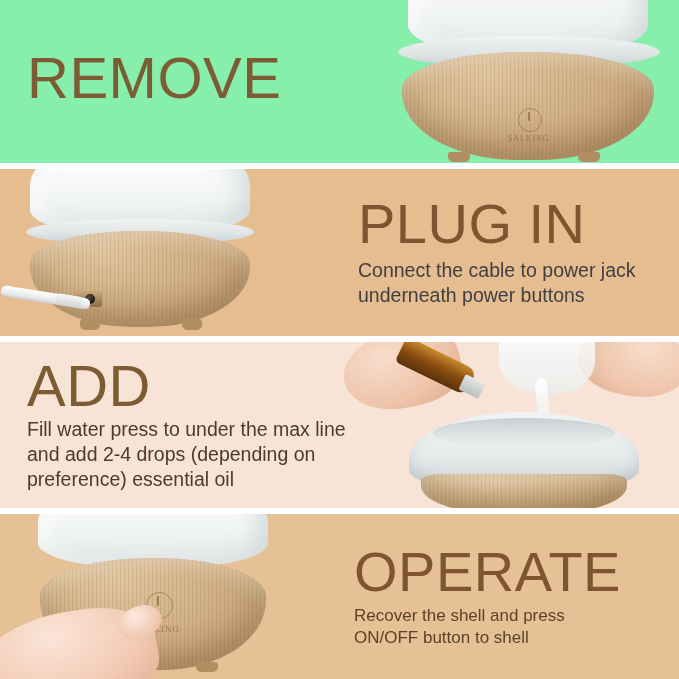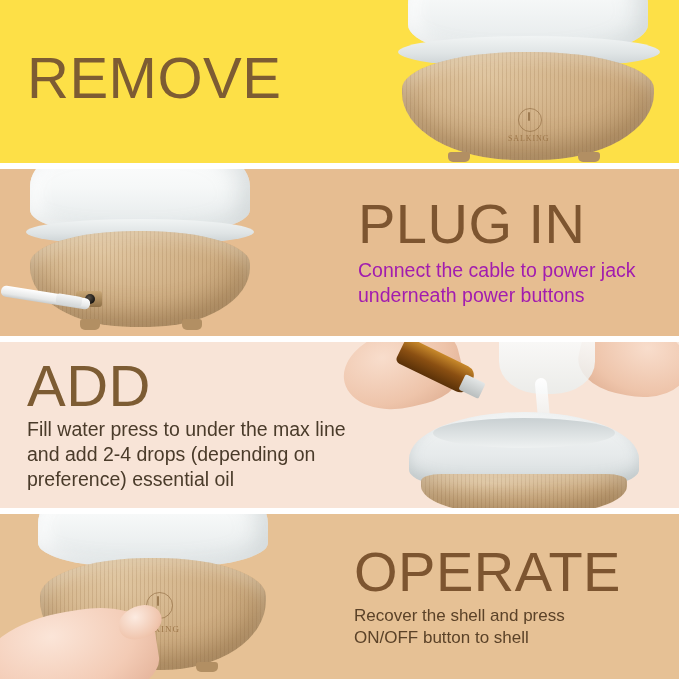--- a/index.html
+++ b/index.html
@@ -15,21 +15,21 @@
     background:#ffffff;
     display:flex;
     flex-direction:column;
   }
   .panel{
     position:relative;
     display:flex;
     overflow:hidden;
     width:100%;
   }
-  .panel.p1{height:163px;background:#fde047;}
+  .panel.p1{height:163px;background:#86efac;}
   .gap{height:6px;background:#ffffff;width:100%;flex:none;}
   .panel.p2{height:168px;background:#e6bd91;}
   .panel.p3{height:166px;background:#f8e4d7;}
   .panel.p4{height:166px;background:#e6c195;}
 
   .text-side{
     position:relative;
     z-index:3;
     display:flex;
     flex-direction:column;
@@ -56,21 +56,21 @@
   
   .p1 .text-side{width:400px;}
   .p1 .headline{font-size:58px;color:#7d5c33;}
   .p1 .body-line{font-size:19.5px;color:#4a3b2a;}
   .p1 .img-side{position:absolute;right:0;top:0;width:299px;height:163px;}
 
   
   .p2 .img-side{position:absolute;left:0;top:0;width:330px;height:168px;}
   .p2 .text-side{position:absolute;left:330px;top:0;width:349px;height:168px;}
   .p2 .headline{font-size:56px;color:#7d5530;}
-  .p2 .body-line{font-size:19.5px;color:#a21caf;}
+  .p2 .body-line{font-size:19.5px;color:#404040;}
 
   
   .p3 .text-side{width:400px;}
   .p3 .headline{font-size:58px;color:#7d5c33;margin-bottom:4px;}
   .p3 .body-line{font-size:19.5px;color:#4a3b2a;}
   .p3 .img-side{position:absolute;right:0;top:0;width:330px;height:166px;}
 
   
   .p4 .img-side{position:absolute;left:0;top:0;width:330px;height:166px;}
   .p4 .text-side{position:absolute;left:320px;top:0;width:359px;height:166px;padding-left:34px;}

